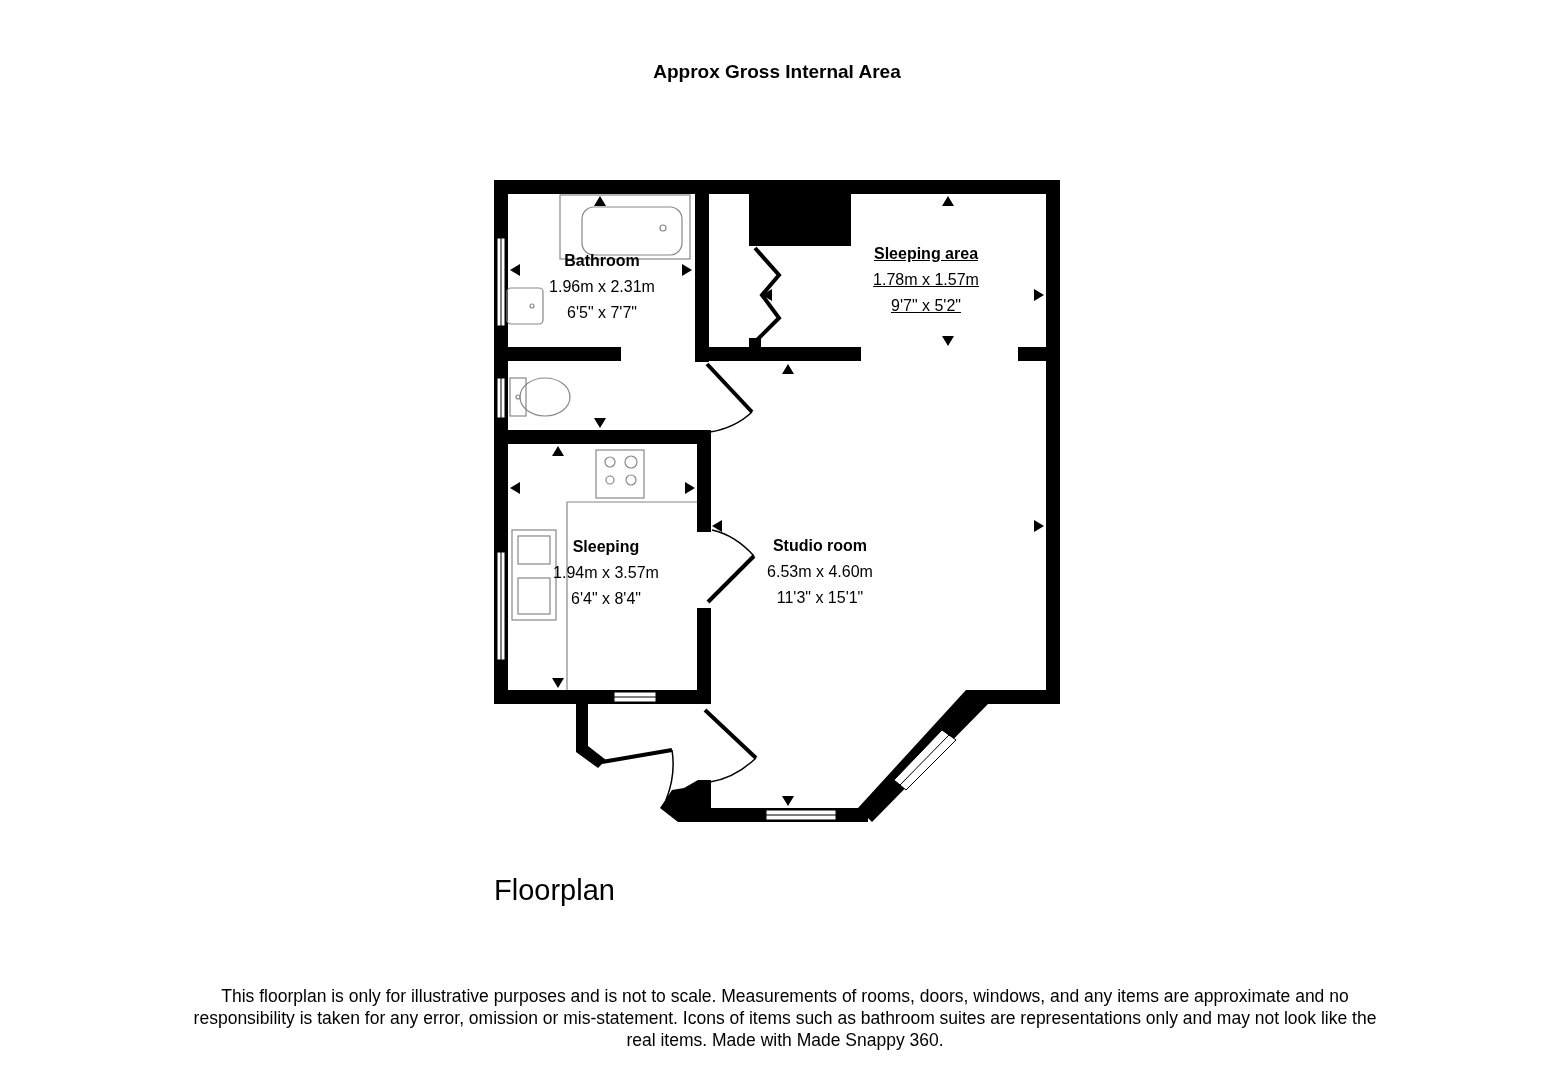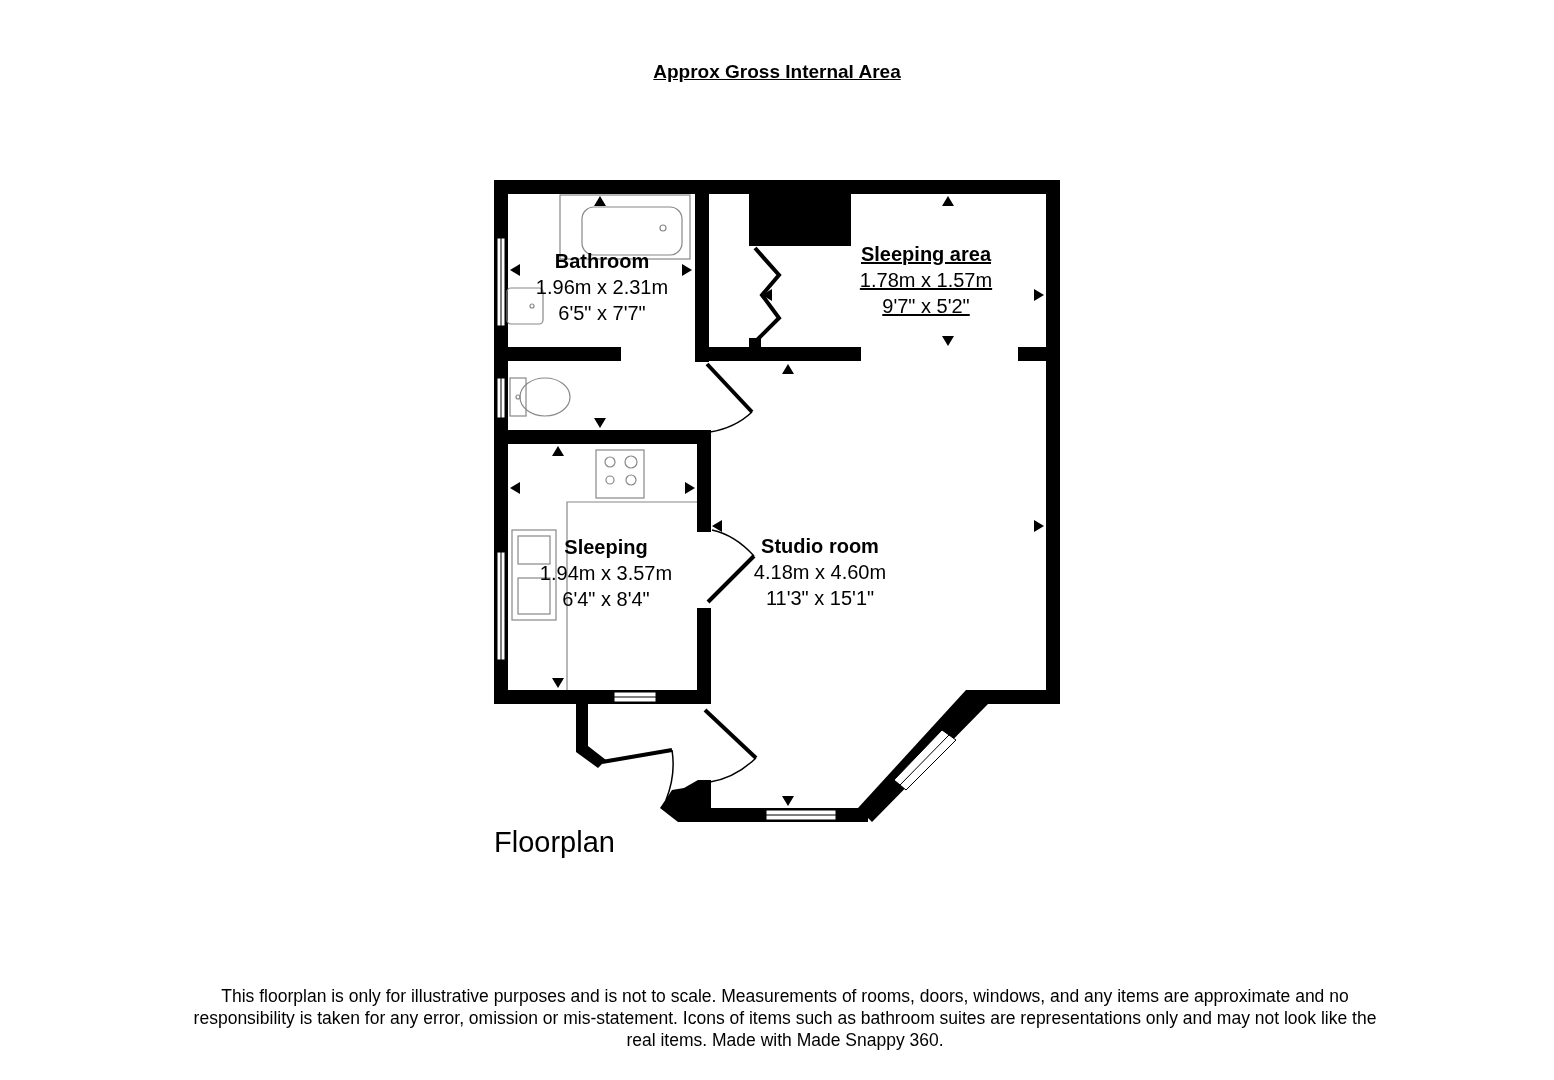--- a/index.html
+++ b/index.html
@@ -1,21 +1,21 @@
 <!DOCTYPE html>
 <html><head>
 <meta charset="utf-8">
 <style>
   html, body { margin:0; padding:0; background:#ffffff; }
   body { width:1554px; height:1080px; position:relative; overflow:hidden; font-family:"Liberation Sans", sans-serif; color:#000; }
-  .header { position:absolute; left:0; top:60px; width:1554px; text-align:center; font-weight:bold; font-size:19px; line-height:23px;text-decoration:underline; }
-  .plan-title { position:absolute; left:494px; top:826px; font-size:29px; }
+  .header { position:absolute; left:0; top:60px; width:1554px; text-align:center; font-weight:bold; font-size:19px; line-height:23px; }
+  .plan-title { position:absolute; left:494px; top:874px; font-size:29px; }
   .disclaimer { position:absolute; left:188px; top:985px; width:1194px; text-align:center; font-size:17.5px; line-height:22px; }
   svg.plan { position:absolute; left:0; top:0; }
-  .room-label { position:absolute; text-align:center; font-size:20px; line-height:26px; white-space:nowrap; transform:translateX(-50%); }
+  .room-label { position:absolute; text-align:center; font-size:16px; line-height:26px; white-space:nowrap; transform:translateX(-50%); }
   .room-label .name { font-weight:bold; }
 </style>
 </head>
 <body>
 
 <div class="header">
   <div>Approx Gross Internal Area</div>
 </div>
 
 <svg class="plan" width="1554" height="1080" viewBox="0 0 1554 1080">
@@ -132,18 +132,18 @@
   <div>1.78m x 1.57m</div>
   <div>9'7" x 5'2"</div>
 </div>
 <div class="room-label" style="left:606px; top:534px;">
   <div class="name">Sleeping</div>
   <div>1.94m x 3.57m</div>
   <div>6'4" x 8'4"</div>
 </div>
 <div class="room-label" style="left:820px; top:533px;">
   <div class="name">Studio room</div>
-  <div>4.18m x 4.60m</div>
+  <div>6.53m x 4.60m</div>
   <div>11'3" x 15'1"</div>
 </div>
 
 <div class="plan-title">Floorplan</div>
 <div class="disclaimer">This floorplan is only for illustrative purposes and is not to scale. Measurements of rooms, doors, windows, and any items are approximate and no responsibility is taken for any error, omission or mis-statement. Icons of items such as bathroom suites are representations only and may not look like the real items. Made with Made Snappy 360.</div>
 
 </body></html>

